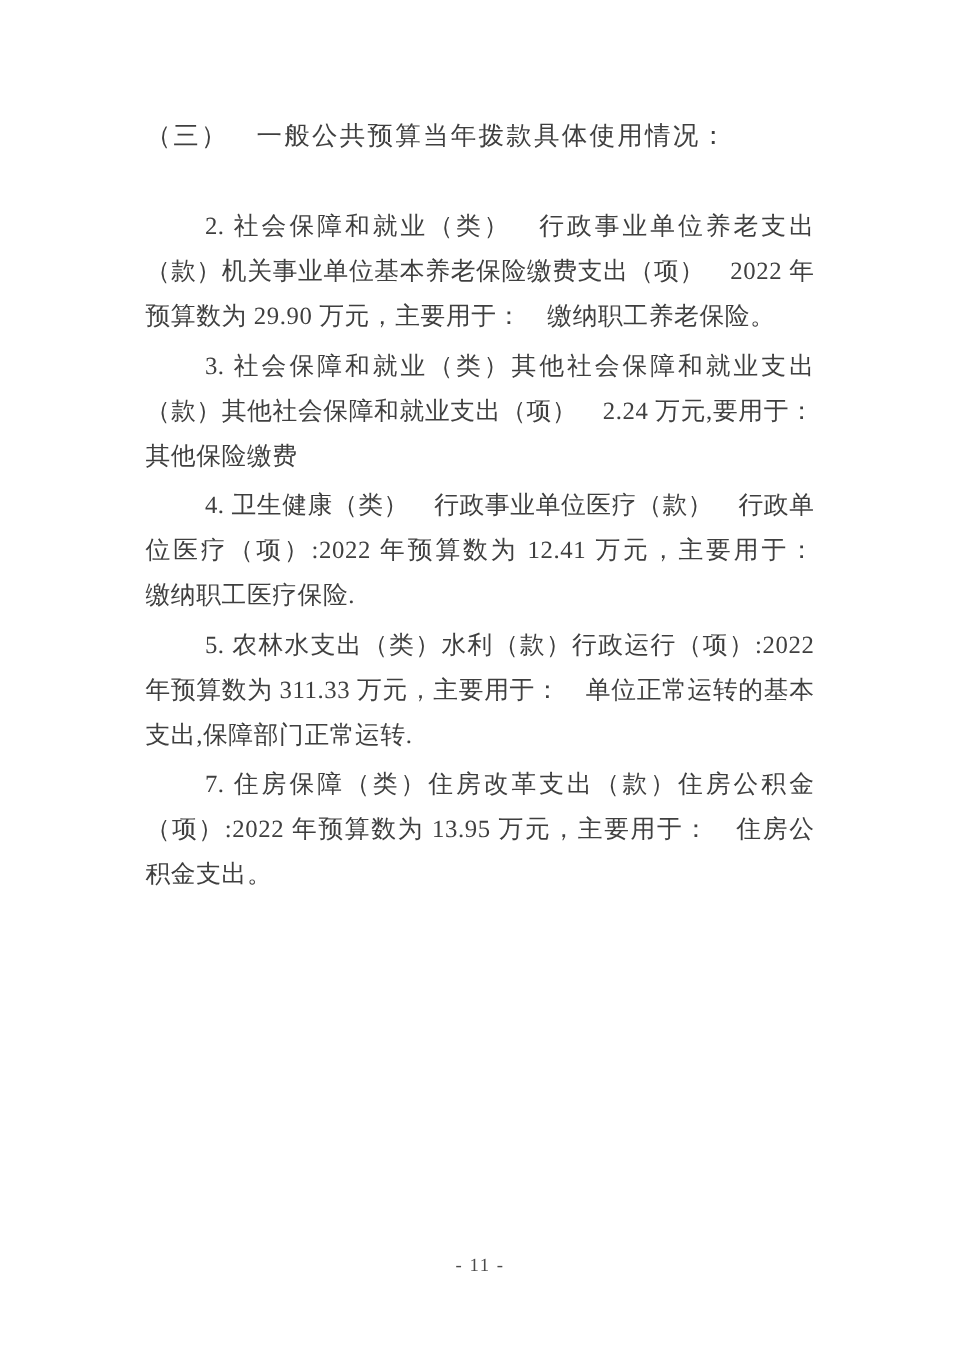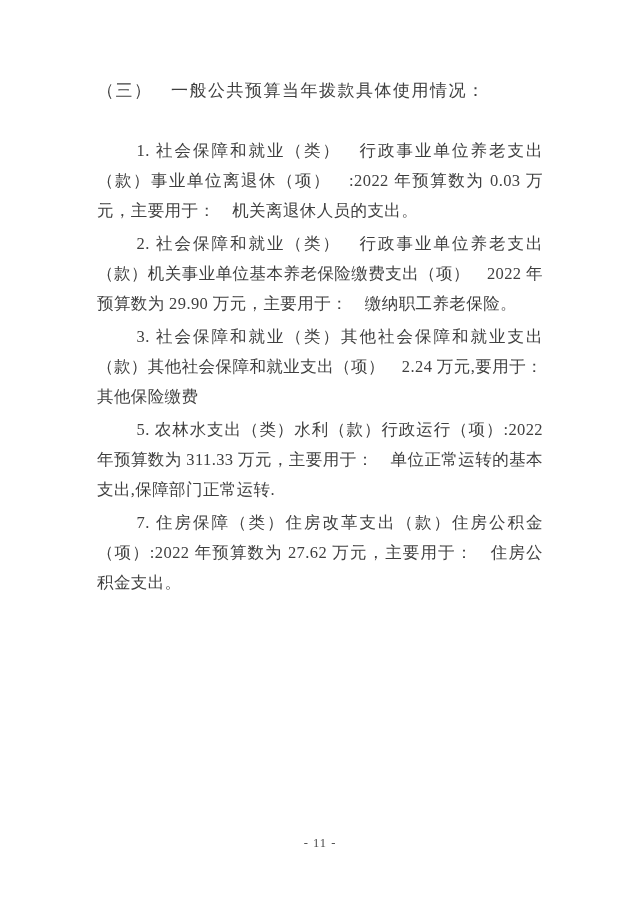--- a/index.html
+++ b/index.html
@@ -53,21 +53,21 @@
     color: #4a4a4a;
   }
 </style>
 </head>
 <body>
 
 <div class="page" style="background: rgb(255, 255, 255); color: rgb(63, 63, 63);">
   <h2 class="heading">（三）　一般公共预算当年拨款具体使用情况：</h2>
 
   <div class="doc-body" id="doc-body">
-      <p>1. 社会保障和就业（类）　行政事业单位养老支出（款）事业单位离退休（项）　:2022 年预算数为 0.03 万元，主要用于：　机关离退休人员的支出。</p>
       <p>2. 社会保障和就业（类）　行政事业单位养老支出（款）机关事业单位基本养老保险缴费支出（项）　2022 年预算数为 29.90 万元，主要用于：　缴纳职工养老保险。</p>
       <p>3. 社会保障和就业（类）其他社会保障和就业支出（款）其他社会保障和就业支出（项）　2.24 万元,要用于：　其他保险缴费</p>
+      <p>4. 卫生健康（类）　行政事业单位医疗（款）　行政单位医疗（项）:2022 年预算数为 12.41 万元，主要用于：　缴纳职工医疗保险.</p>
       <p>5. 农林水支出（类）水利（款）行政运行（项）:2022 年预算数为 311.33 万元，主要用于：　单位正常运转的基本支出,保障部门正常运转.</p>
-      <p>7. 住房保障（类）住房改革支出（款）住房公积金（项）:2022 年预算数为 27.62 万元，主要用于：　住房公积金支出。</p>
+      <p>7. 住房保障（类）住房改革支出（款）住房公积金（项）:2022 年预算数为 13.95 万元，主要用于：　住房公积金支出。</p>
     </div>
 
   <div class="page-footer">- 11 -</div>
 </div>
 
 </body></html>

